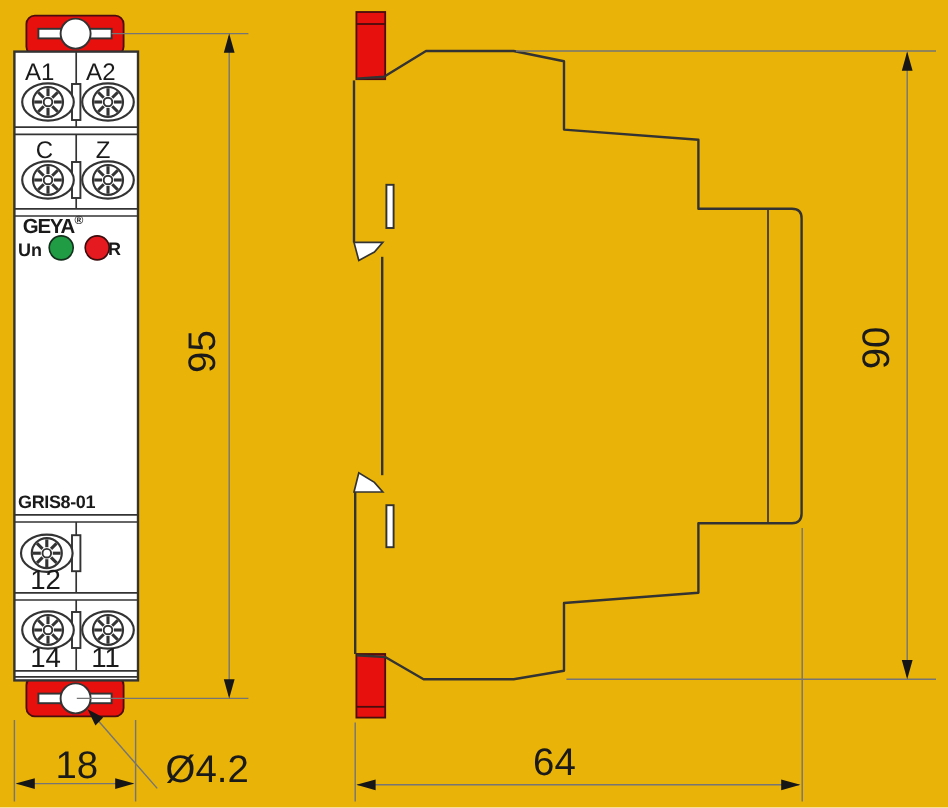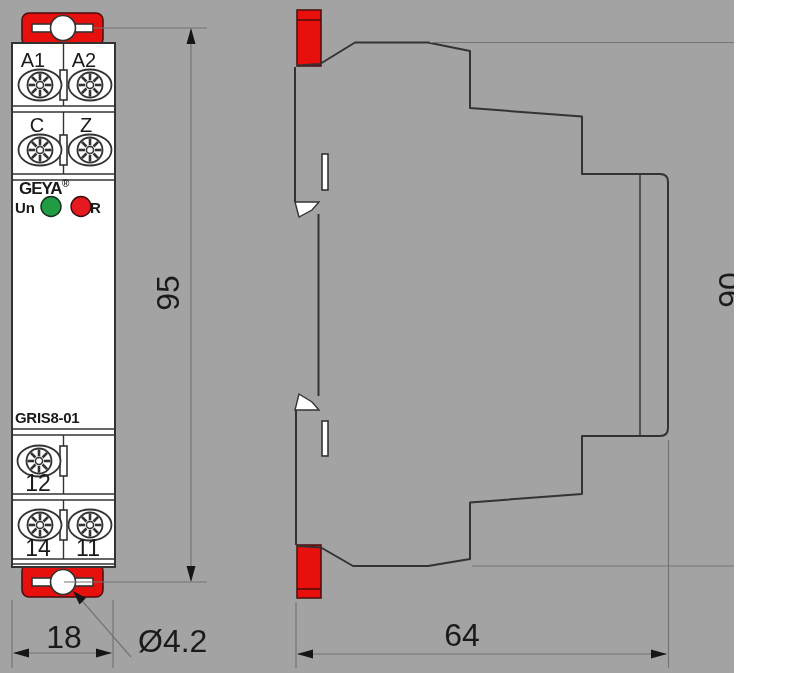--- a/index.html
+++ b/index.html
@@ -1,16 +1,16 @@
 <!DOCTYPE html>
 <html><head>
 <meta charset="utf-8">
 <style>
   html,body{margin:0;padding:0;background:#ffffff;}
-  .canvas{width:734px;height:673px;position:relative;background:#a3a3a3;overflow:hidden;}
+  .canvas{width:790px;height:673px;position:relative;background:#eab308;overflow:hidden;}
   svg{display:block;}
   text{font-family:"Liberation Sans","DejaVu Sans",sans-serif;fill:#1a1a1a;}
   .outline{fill:none;stroke:#333333;stroke-width:2;stroke-linejoin:round;}
   .inner{stroke:#333333;stroke-width:1.4;}
   .part{fill:#ffffff;stroke:#333333;stroke-width:1.6;}
   .dim{stroke:#757575;stroke-width:1.2;fill:none;}
   .arrow{fill:#161616;stroke:none;}
   .term-label{font-size:20px;}
   .num-label{font-size:23px;}
   .dim-label{font-size:32px;}

